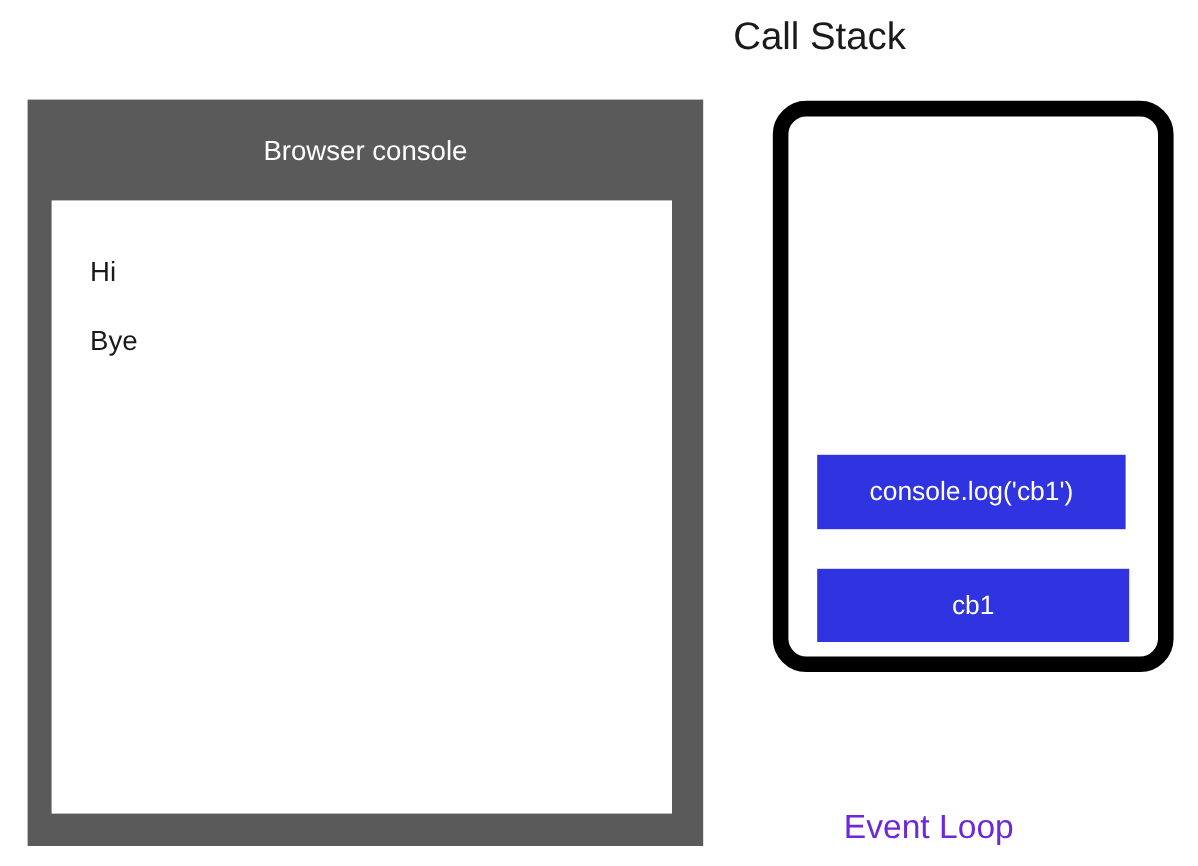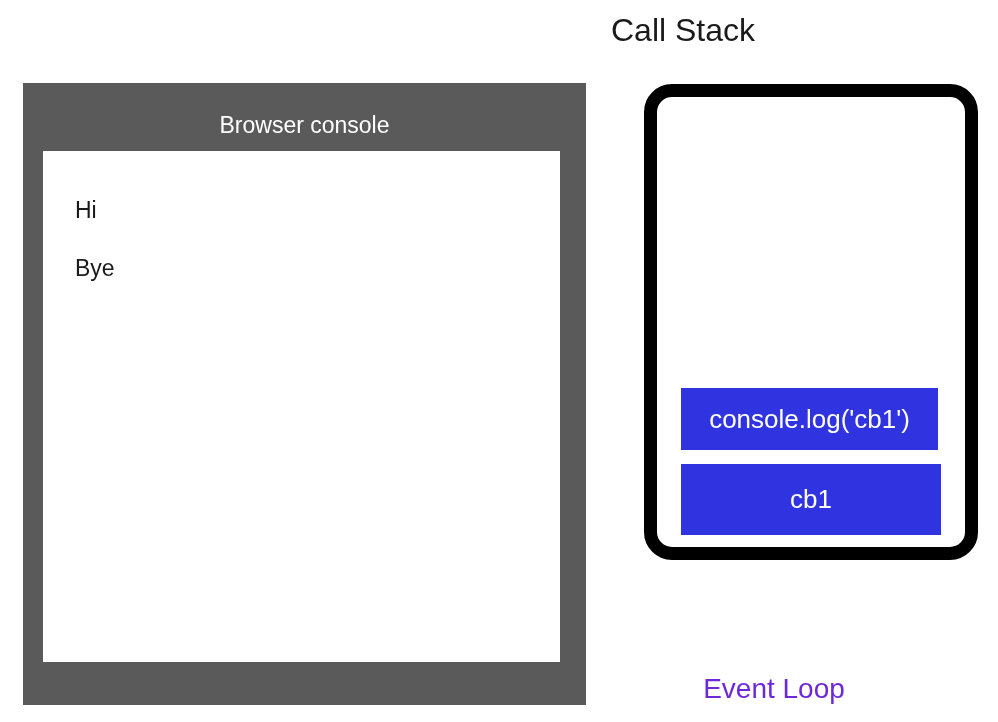--- a/index.html
+++ b/index.html
@@ -35,21 +35,21 @@
     line-height: 84px;
     text-align: center;
     color: #ffffff;
     font-size: 23px;
     font-family: "Liberation Sans", sans-serif;
     white-space: nowrap;
   }
   #browser-console-output {
     position: absolute;
     left: 20px;
-    top: 68px;
+    top: 84px;
     width: 517px;
     height: 511px;
     background: #ffffff;
     box-sizing: border-box;
     overflow: hidden;
   }
   .console-line {
     position: absolute;
     left: 32px;
     color: #1a1a1a;
@@ -93,36 +93,37 @@
     display: flex;
     flex-direction: column;
     justify-content: flex-end;
     align-items: stretch;
     padding: 0 24px 12px 24px;
     box-sizing: border-box;
   }
   .stack-frame {
     background: #3033e0;
     color: #ffffff;
-    font-size: 26px;
+    font-size: 22px;
     font-family: "Liberation Sans", sans-serif;
     text-align: center;
     white-space: nowrap;
     box-sizing: border-box;
     display: flex;
     align-items: center;
     justify-content: center;
+    margin-top: 19px;
   }
   #stack-frame-0 {
     height: 62px;
     margin-bottom: 14px;
     margin-right: 3px;
   }
   #stack-frame-1 {
-    height: 71px;
+    height: 61px;
   }
 
   #event-loop-label {
     position: absolute;
     left: 644px;
     top: 673px;
     width: 260px;
     text-align: center;
     color: #6d28d9;
     font-size: 28px;

